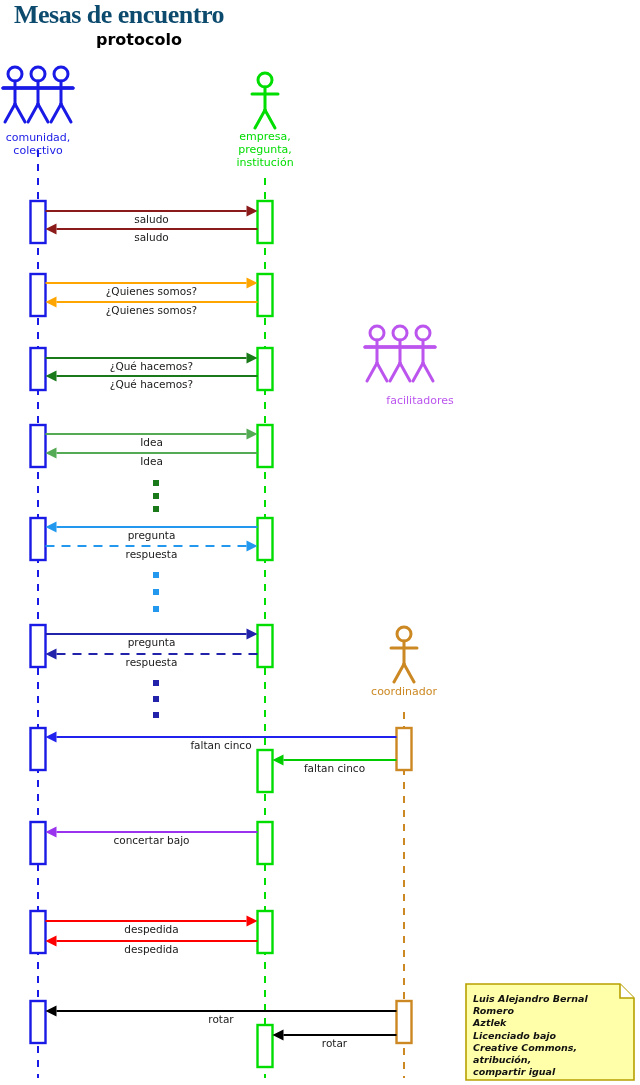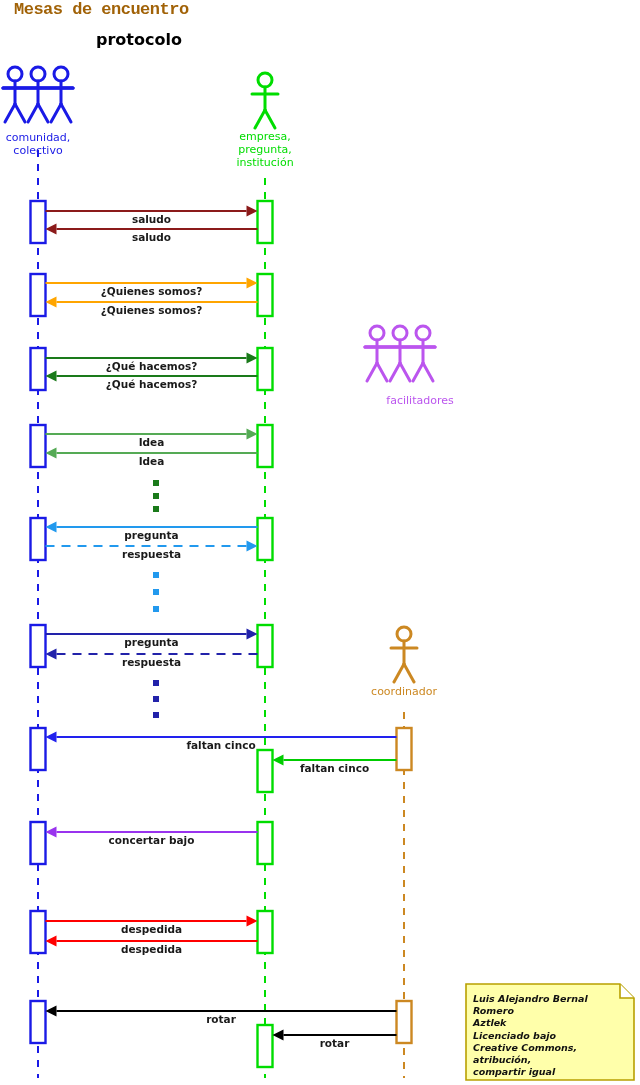--- a/index.html
+++ b/index.html
@@ -10,36 +10,36 @@
     width: 640px; height: 1085px;
     position: relative;
     font-family: "DejaVu Sans", sans-serif;
     overflow: hidden;
   }
   #stage { position: absolute; inset: 0; width: 640px; height: 1085px; }
   svg.diagram { position: absolute; top: 0; left: 0; width: 640px; height: 1085px; }
 
   .title-main {
     position: absolute; left: 14px; top: 0px;
-    font-size: 17px; font-weight: bold; letter-spacing: -0.5px;
-    color: #a16207; font-family: Liberation Mono, monospace;
+    font-size: 26px; font-weight: bold; letter-spacing: -0.5px;
+    color: #0c4a6e; font-family: Liberation Serif, serif;
     white-space: nowrap;
   }
   .title-sub {
     position: absolute; left: 96px; top: 30px;
     font-size: 16px; font-weight: bold;
     color: #000; white-space: nowrap;
   }
   .actor-label {
     position: absolute; text-align: center;
     font-size: 11px; line-height: 13px; white-space: pre-line;
   }
   .msg-label {
     position: absolute; text-align: center;
-    font-size: 10.5px; color: #1a1a1a; white-space: nowrap; font-weight: bold;
+    font-size: 10.5px; color: #1a1a1a; white-space: nowrap;
   }
   .note-text {
     position: absolute;
     font-size: 9.5px; line-height: 12.2px;
     font-style: italic; font-weight: bold;
     color: #111; white-space: pre-line;
     font-family: "DejaVu Sans", sans-serif;
   }
 </style>
 </head>

